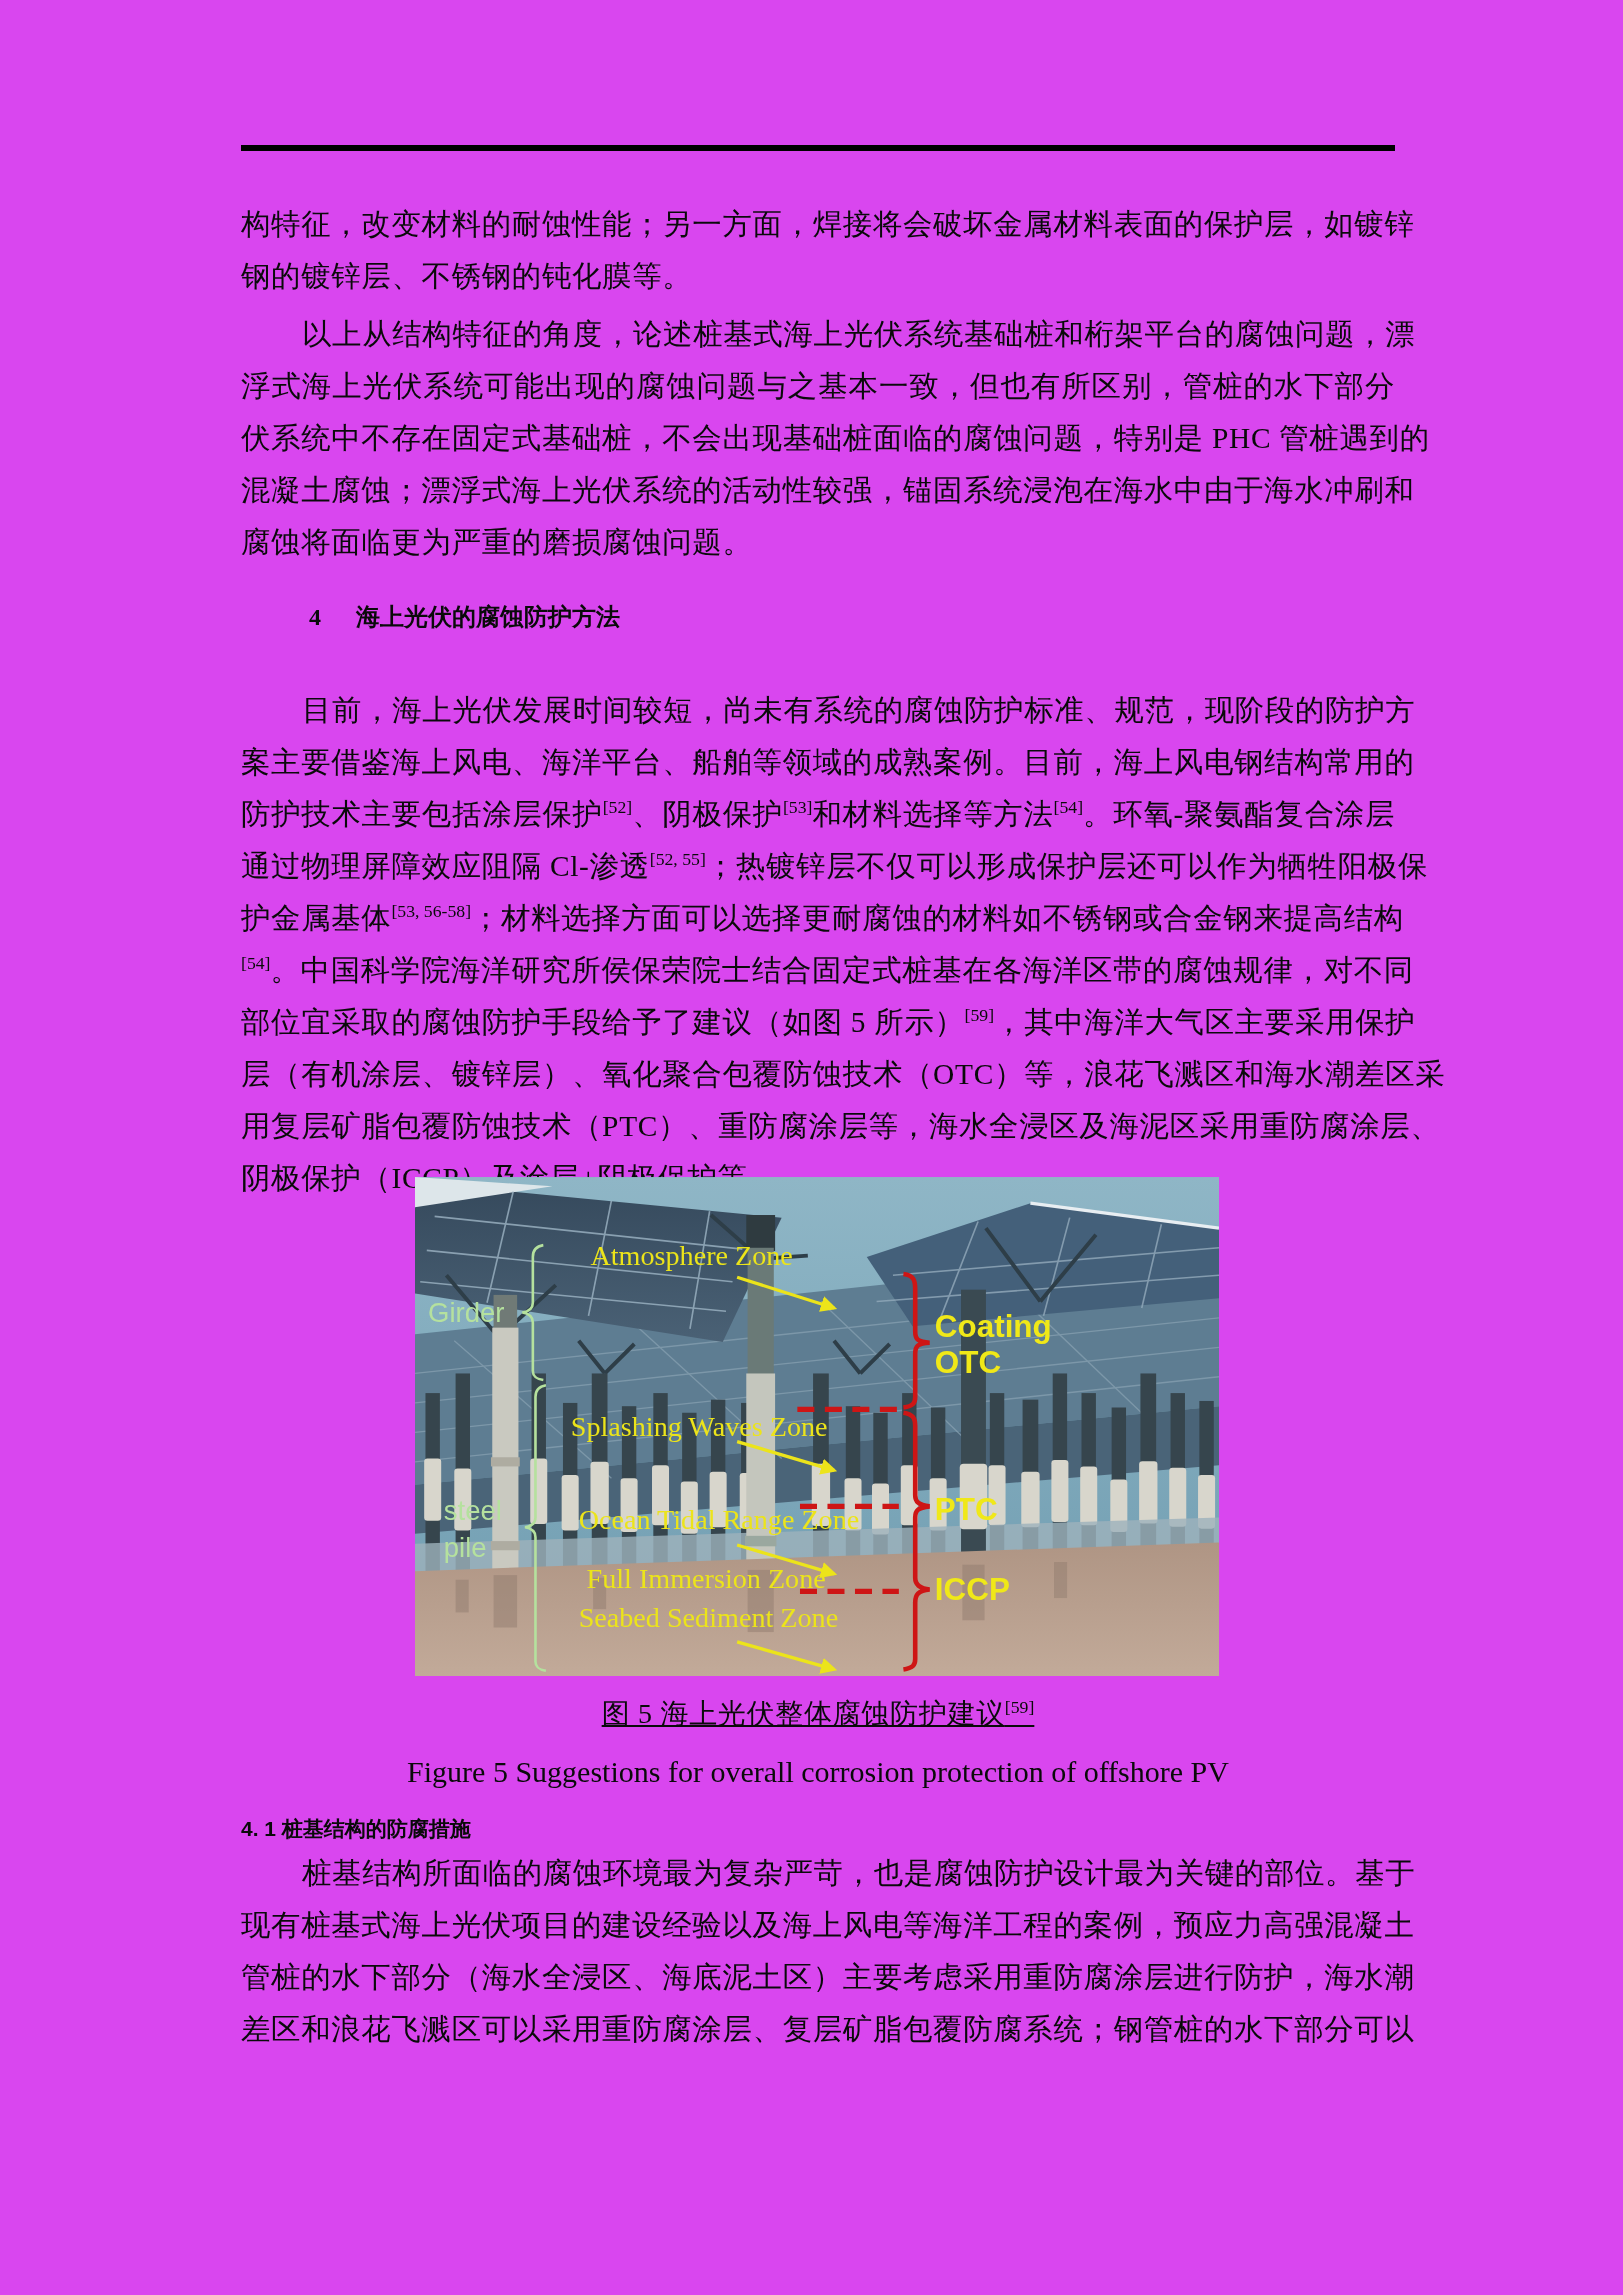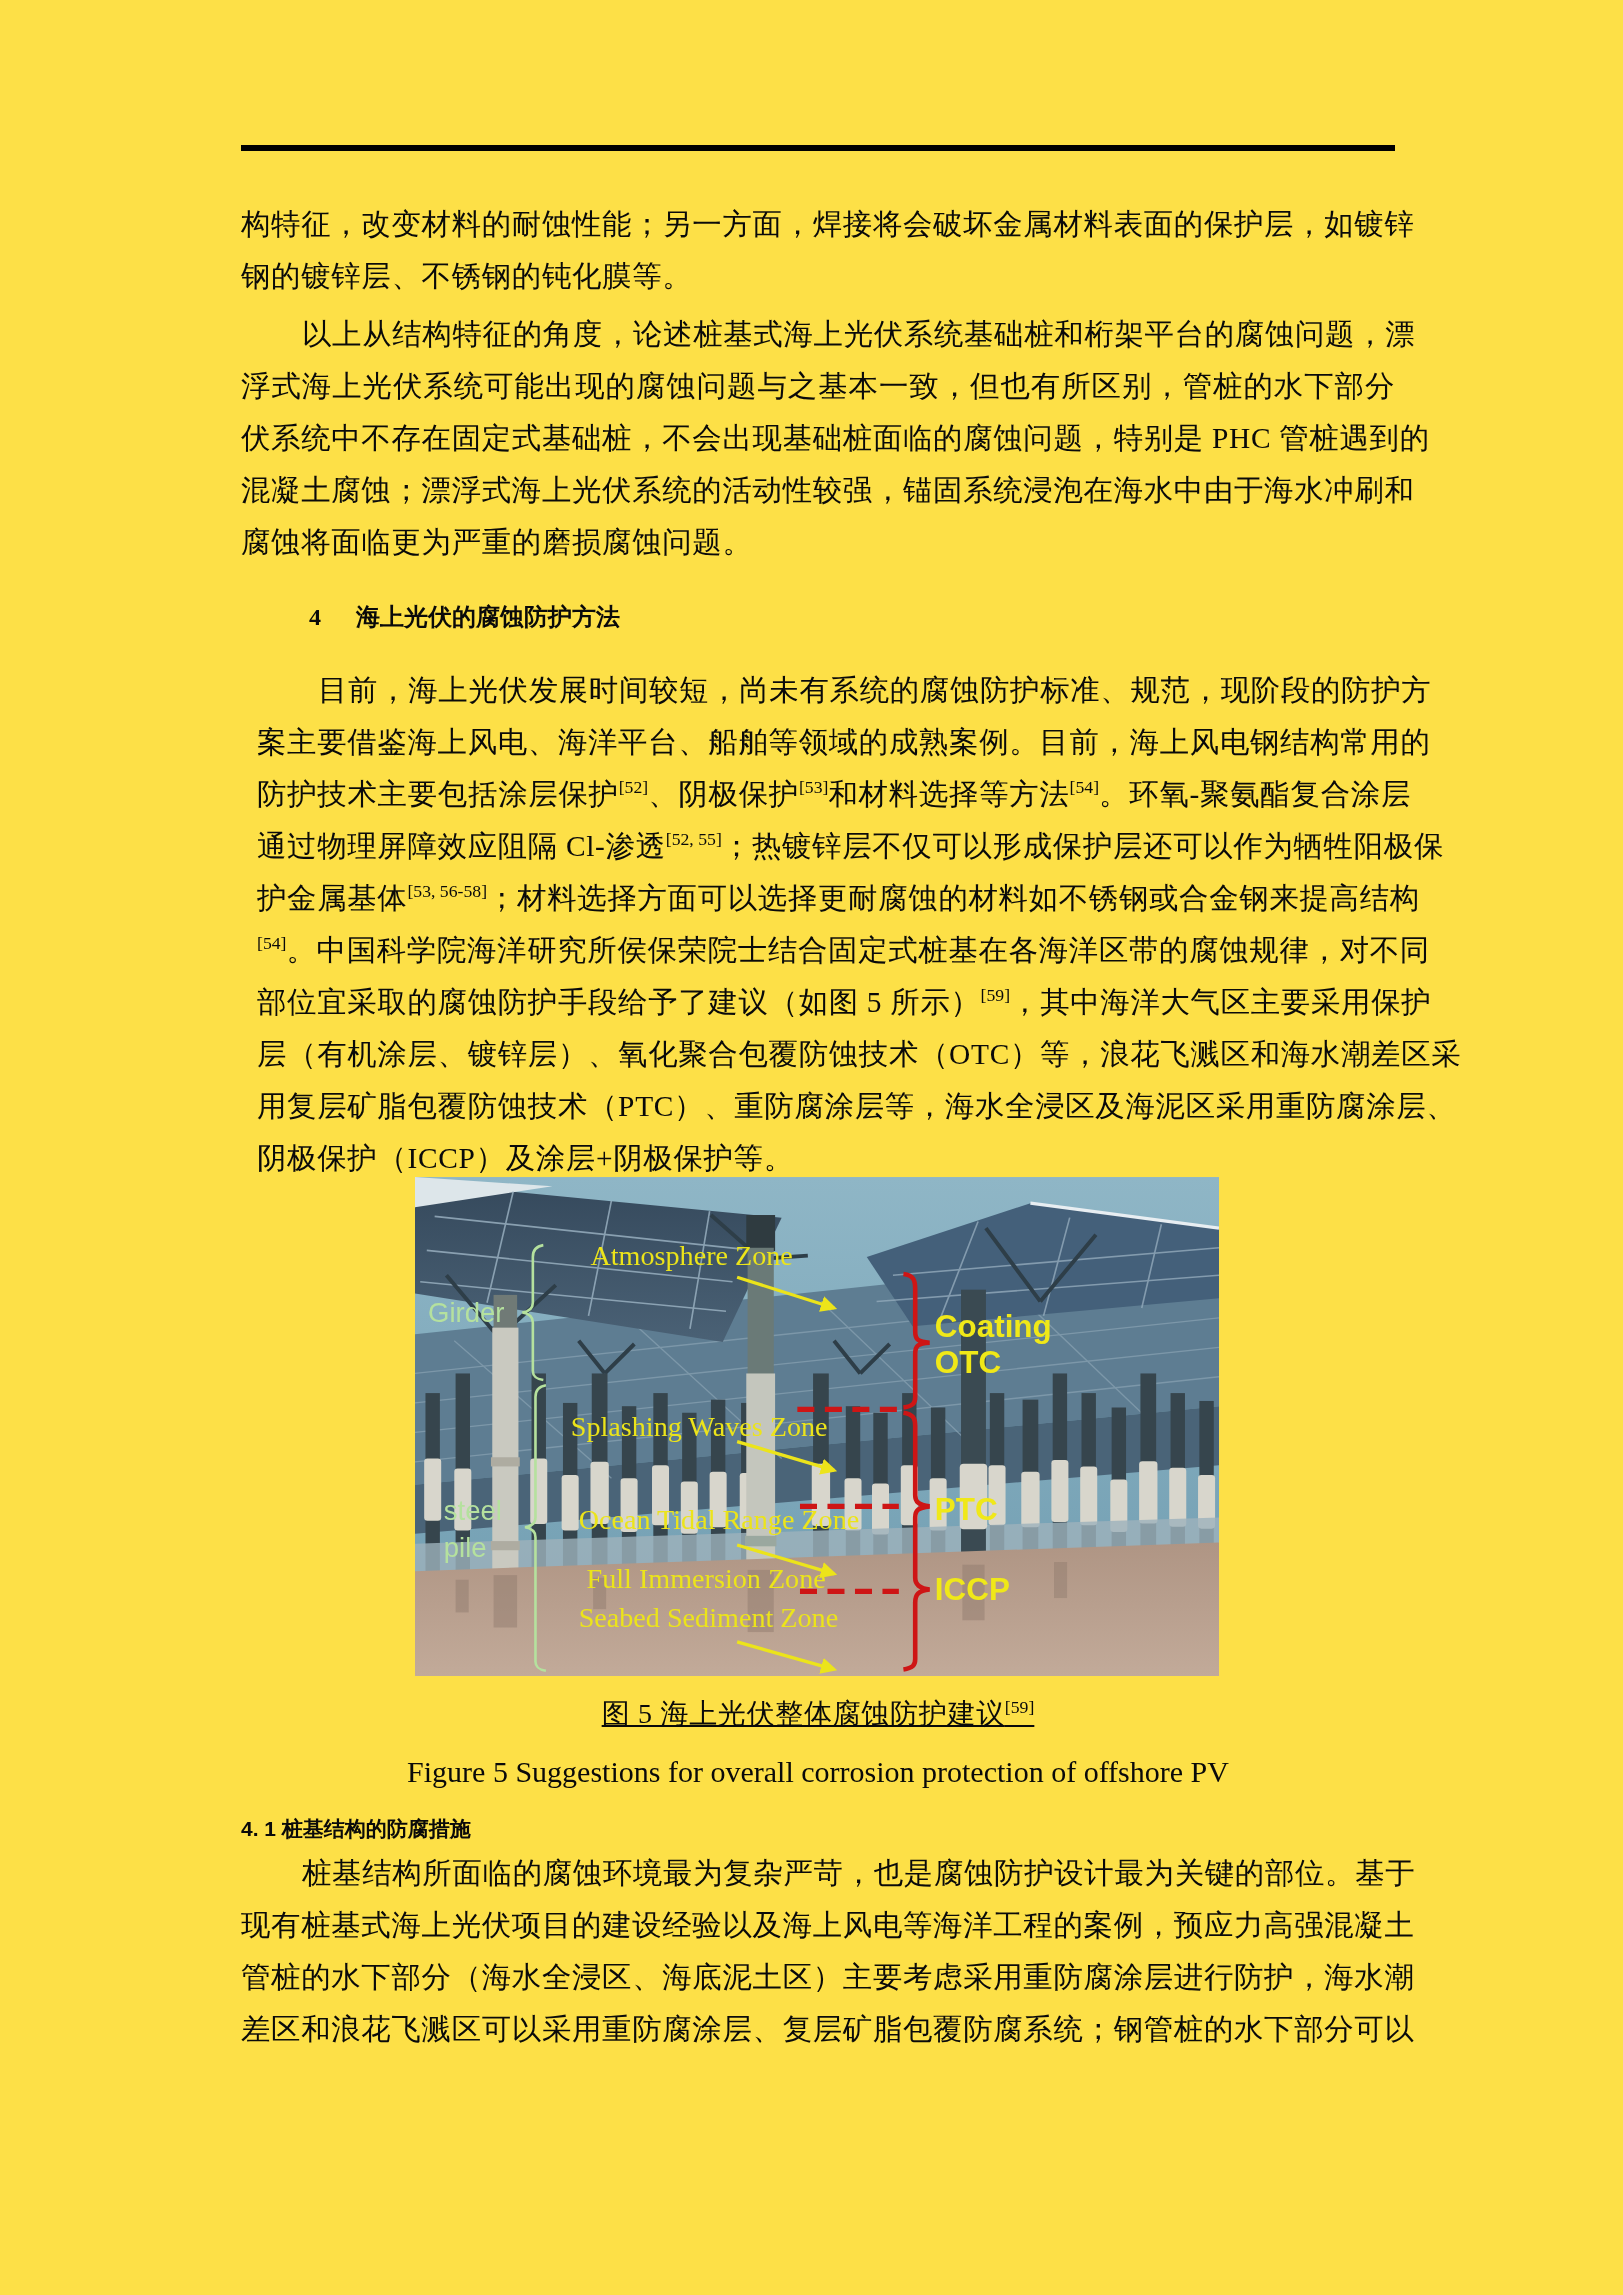--- a/index.html
+++ b/index.html
@@ -1,38 +1,38 @@
 <!DOCTYPE html>
 <html style="font-size:10.5px"><head>
 <meta charset="utf-8">
 <style>
   html,body{margin:0;padding:0;background:#888;}
   .page{
     position:relative;
     width:1623px;height:2295px;
-    background:#fde047;
+    background:#d946ef;
     font-family:"Liberation Serif","DejaVu Serif",serif;
     color:#0a0a0a;
     overflow:hidden;
   }
   .rule{position:absolute;left:241px;top:145px;width:1154px;height:5.9px;background:#000;}
   .block{position:absolute;left:241px;width:1154px;}
   .line{height:52px;line-height:52px;font-size:29.4px;letter-spacing:0.7px;
         text-align:justify;text-align-last:justify;white-space:nowrap;}
   .line.nojust{text-align:left;text-align-last:left;}
   .line.center{text-align:center;text-align-last:center;white-space:normal;}
   .line.indent{padding-left:61px;}
   sup{font-size:17.7px;line-height:0;vertical-align:super;letter-spacing:0;}
   #p1{top:198px;}
   #p2{top:308px;}
   #h4{top:589px;height:55px;line-height:55px;
       font-family:"Liberation Sans","DejaVu Sans",sans-serif;
       font-weight:bold;font-size:24px;padding-left:68px;}
   #h4 .h4num{margin-right:35px;font-family:"Liberation Serif",serif;}
-  #p3{top:664px;margin-left:16px;}
+  #p3{top:684px;}
   #figure5{position:absolute;left:415px;top:1177px;width:804px;height:499px;}
   #cap-cn{top:1690px;}
   #cap-cn .line{height:47px;line-height:47px;font-size:28px;text-decoration:underline;}
   #cap-en{top:1746px;height:52px;line-height:52px;font-size:30px;text-align:center;}
   #h41{top:1803px;height:52px;line-height:52px;
        font-family:"Liberation Sans","DejaVu Sans",sans-serif;
        font-weight:bold;font-size:21px;}
   #p4{top:1847px;}
   svg text{user-select:none;}
   .yellow-serif{font-family:"Liberation Serif","DejaVu Serif",serif;}

